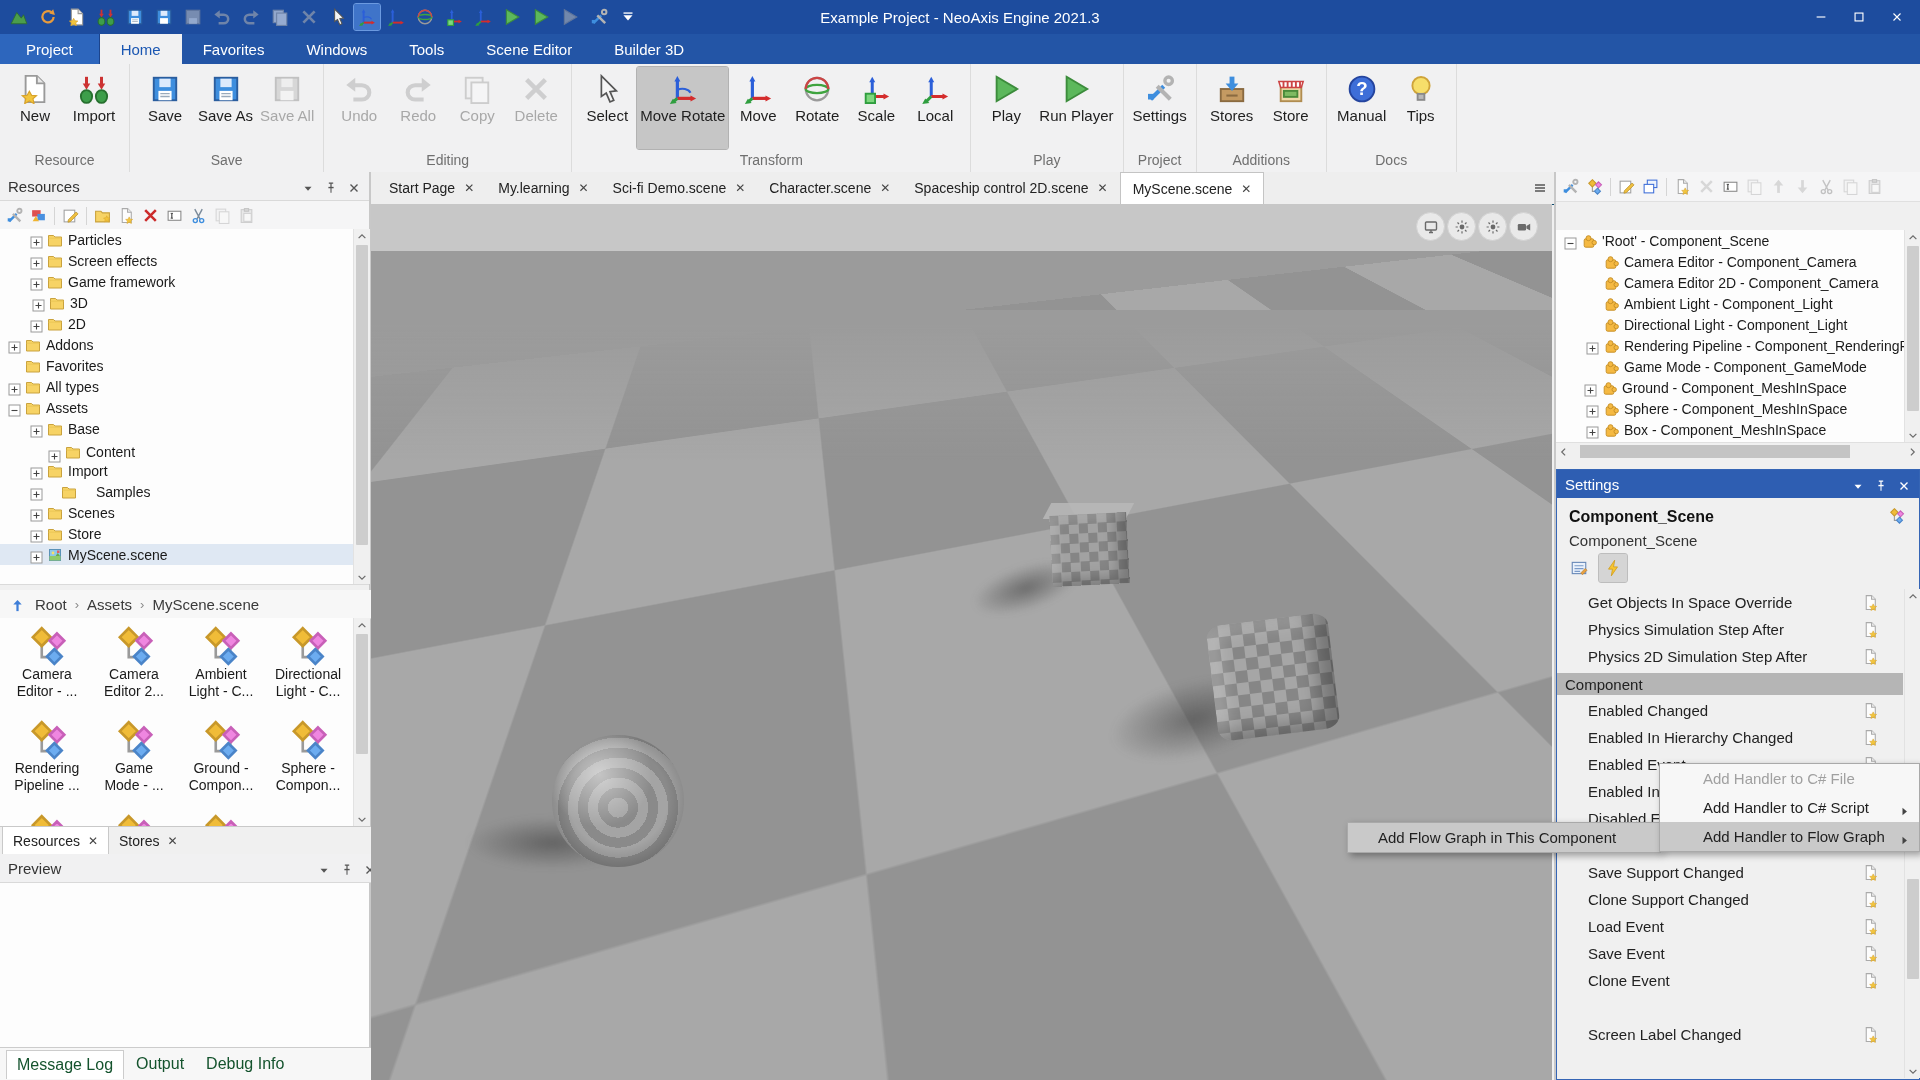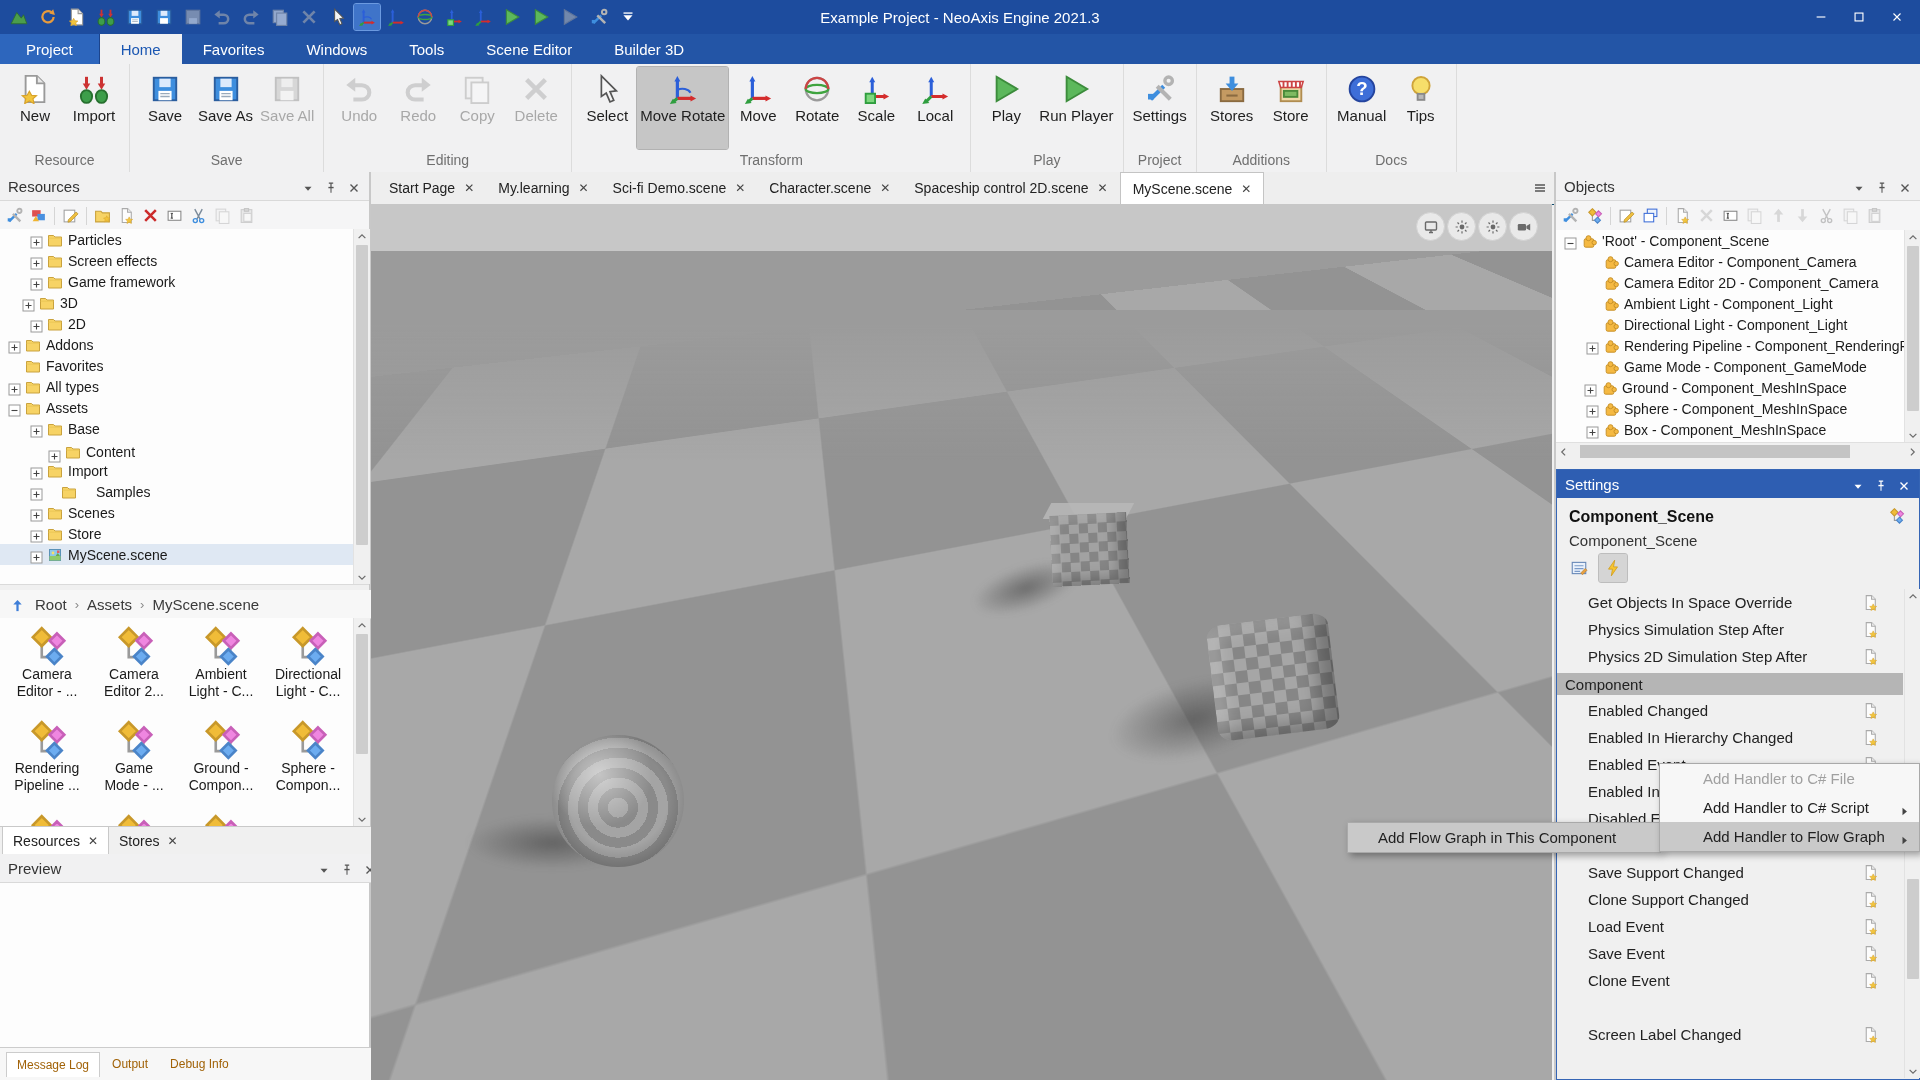--- a/index.html
+++ b/index.html
@@ -57,21 +57,21 @@
   .gcell{position:absolute;width:86px;text-align:center;}
   .gcell .glbl{font-size:14px;line-height:17px;color:#1a1a1a;}
   #grid-scroll{top:446px;left:353px;height:208px;}
   #res-tabs{position:absolute;left:0;top:654px;width:369px;height:28px;background:#f0f0f0;border-top:1px solid #c9c9c9;display:flex;align-items:stretch;padding-left:2px;}
   .btab{display:flex;align-items:center;gap:8px;padding:0 10px;font-size:14px;color:#222;}
   .btab.active{background:#ffffff;border:1px solid #c9c9c9;border-top:none;}
   .btab .x{color:#444;font-size:12px;}
   #preview-header{position:absolute;left:0;top:682px;width:369px;}
   #preview-body{position:absolute;left:0;top:711px;width:369px;height:165px;background:#fdfdfd;border-bottom:1px solid #ddd;}
   #status-tabs{position:absolute;left:0;bottom:0;width:369px;height:32px;background:#f7f7f7;border-top:1px solid #ccc;display:flex;align-items:center;padding-left:6px;gap:2px;}
-  .stab{padding:5px 10px;font-size:12px;color:#a16207;}
+  .stab{padding:5px 10px;font-size:16px;color:#14532d;}
   .stab.active{background:#ffffff;border:1px solid #ccc;border-bottom:none;}
   
   #viewport{position:absolute;left:371px;top:172px;width:1181px;bottom:0;background:#c7c7c7;}
   #vtabs{position:absolute;left:0;top:0;width:1181px;height:32px;background:#eeeeee;border-bottom:1px solid #0c4a6e;display:flex;align-items:stretch;padding-left:6px;}
   .vtab{display:flex;align-items:center;gap:9px;padding:0 12px;font-size:14px;color:#222;}
   .vtab.active{background:#ffffff;border:1px solid #c4c4c4;border-bottom:none;}
   .vtab .x{font-size:12px;color:#444;}
   #vtab-menu{position:absolute;right:10px;top:7px;}
   #vband{position:absolute;left:0;top:32px;width:1181px;height:47px;background:#c7c7c7;}
   .obtn{position:absolute;top:8px;width:27px;height:27px;border-radius:50%;background:#e9e9e9;border:1px solid #d2d2d2;display:flex;align-items:center;justify-content:center;color:#6a6a6a;}
@@ -698,21 +698,21 @@
           <span class="texp"><svg class="ic " width="13" height="13" viewBox="0 0 13 13">
               <rect x="1" y="1" width="11" height="11" fill="#fff" stroke="#9a9a9a"></rect>
               <path d="M3.5 6.5h6M6.5 3.5v6" stroke="#444" stroke-width="1.1"></path>
             </svg></span>
           <span><svg class="ic " width="16" height="16" viewBox="0 0 16 16">
               <path d="M1.5 3.5h5L8 5h6.5V14H1.5z" fill="#f7d365" stroke="#c9a23e"></path>
               <path d="M1.5 6.2h13" stroke="#eac656" stroke-width="0.9"></path>
             </svg></span>
           <span class="lbl">Game framework</span>
         </div>
-        <div class="trow" style="padding-left: 22px;">
+        <div class="trow" style="padding-left: 32px;">
           <span class="texp"><svg class="ic " width="13" height="13" viewBox="0 0 13 13">
               <rect x="1" y="1" width="11" height="11" fill="#fff" stroke="#9a9a9a"></rect>
               <path d="M3.5 6.5h6M6.5 3.5v6" stroke="#444" stroke-width="1.1"></path>
             </svg></span>
           <span><svg class="ic " width="16" height="16" viewBox="0 0 16 16">
               <path d="M1.5 3.5h5L8 5h6.5V14H1.5z" fill="#f7d365" stroke="#c9a23e"></path>
               <path d="M1.5 6.2h13" stroke="#eac656" stroke-width="0.9"></path>
             </svg></span>
           <span class="lbl">3D</span>
         </div>
@@ -1060,36 +1060,20 @@
       <div class="shadow" style="left:600px;top:315px;width:110px;height:44px;transform:rotate(-18deg);"></div>
       <div class="shadow" style="left:738px;top:430px;width:170px;height:76px;transform:rotate(-14deg);"></div>
       <div id="sphere"></div>
       <div id="box1top"></div>
       <div id="box1"></div>
       <div id="box2"></div>
     </div>
   </div>
 
   <div id="right-panel">
-    <div class="panel-header">
-      <span class="ph-title">Objects</span>
-      <span class="ph-icons" id="obj-ph-icons">
-          <span><svg class="ic " width="14" height="14" viewBox="0 0 16 16">
-              <polygon points="4,6.5 12,6.5 8,11" fill="currentColor"></polygon>
-            </svg></span>
-          <span><svg class="ic " width="14" height="14" viewBox="0 0 16 16">
-              <path d="M5.5 2.5h5M8 2.5v5" stroke="currentColor" stroke-width="1.4"></path>
-              <path d="M5 7.5h6" stroke="currentColor" stroke-width="1.6"></path>
-              <path d="M8 7.5v6" stroke="currentColor" stroke-width="1.2"></path>
-            </svg></span>
-          <span><svg class="ic " width="14" height="14" viewBox="0 0 16 16">
-              <path d="M4 4l8 8M12 4l-8 8" stroke="currentColor" stroke-width="1.6"></path>
-            </svg></span>
-        </span>
-    </div>
     <div class="ptoolbar" id="obj-toolbar">
         <span class="tico"><svg class="ic " width="17" height="17" viewBox="0 0 16 16">
             <path d="M3 13.5L10 6.5" stroke="#3e8ede" stroke-width="2.2"></path>
             <path d="M13.5 13.5L6.5 6.5" stroke="#b3b3b3" stroke-width="2.2"></path>
             <rect x="10.6" y="1.6" width="4" height="4" rx="2" fill="none" stroke="#b3b3b3" stroke-width="1.8"></rect>
             <rect x="1.6" y="10.6" width="3" height="3" fill="#3e8ede"></rect>
           </svg></span>
         <span class="tico"><svg class="ic " width="17" height="17" viewBox="0 0 16 16">
             <path d="M6 8v4.6h2M11.5 9.2V11" stroke="#9a9a9a" fill="none" stroke-width="1"></path>
             <polygon points="6,1.6 9.4,5 6,8.4 2.6,5" fill="#f0bc38" stroke="#c8982a"></polygon>

